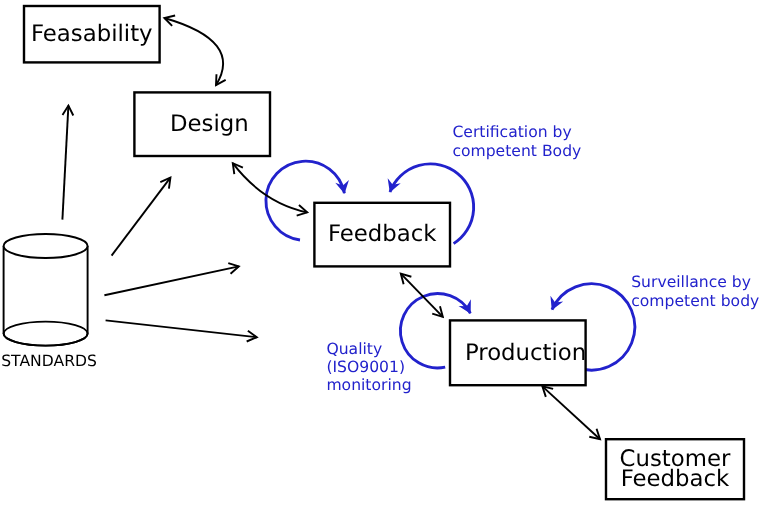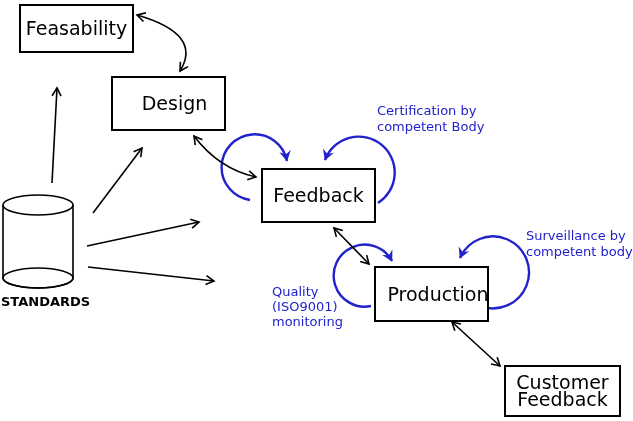--- a/index.html
+++ b/index.html
@@ -64,21 +64,21 @@
     <path d="M 87,246 L 199,222" fill="none" stroke="#000000" stroke-width="1.6" marker-end="url(#mk-black)"></path>
     <path d="M 88,267 L 214,281" fill="none" stroke="#000000" stroke-width="1.6" marker-end="url(#mk-black)"></path>
   </svg>
 
   <div class="node-label" style="left:20px;top:5px;width:113px;height:47px;">Feasability</div>
   <div class="node-label" style="left:112px;top:77px;width:125px;height:53px;">Design</div>
   <div class="node-label" style="left:262px;top:169px;width:113px;height:53px;">Feedback</div>
   <div class="node-label" style="left:375px;top:267px;width:126px;height:54px;">Production</div>
   <div class="node-label" style="left:505px;top:366px;width:115px;height:50px;">Customer
 Feedback</div>
-  <div class="plain-label" style="left:1px;top:294px;font-weight:bold;">STANDARDS</div>
+  <div class="plain-label" style="left:1px;top:294px;">STANDARDS</div>
 
   <div class="note" style="left:358px;top:103px;margin-left:19px;">Certification by
 competent Body</div>
   <div class="note" style="left:526px;top:228px;">Surveillance by
 competent body</div>
   <div class="note tight" style="left:272px;top:284px;">Quality
 (ISO9001)
 monitoring</div>
 
 </div>

